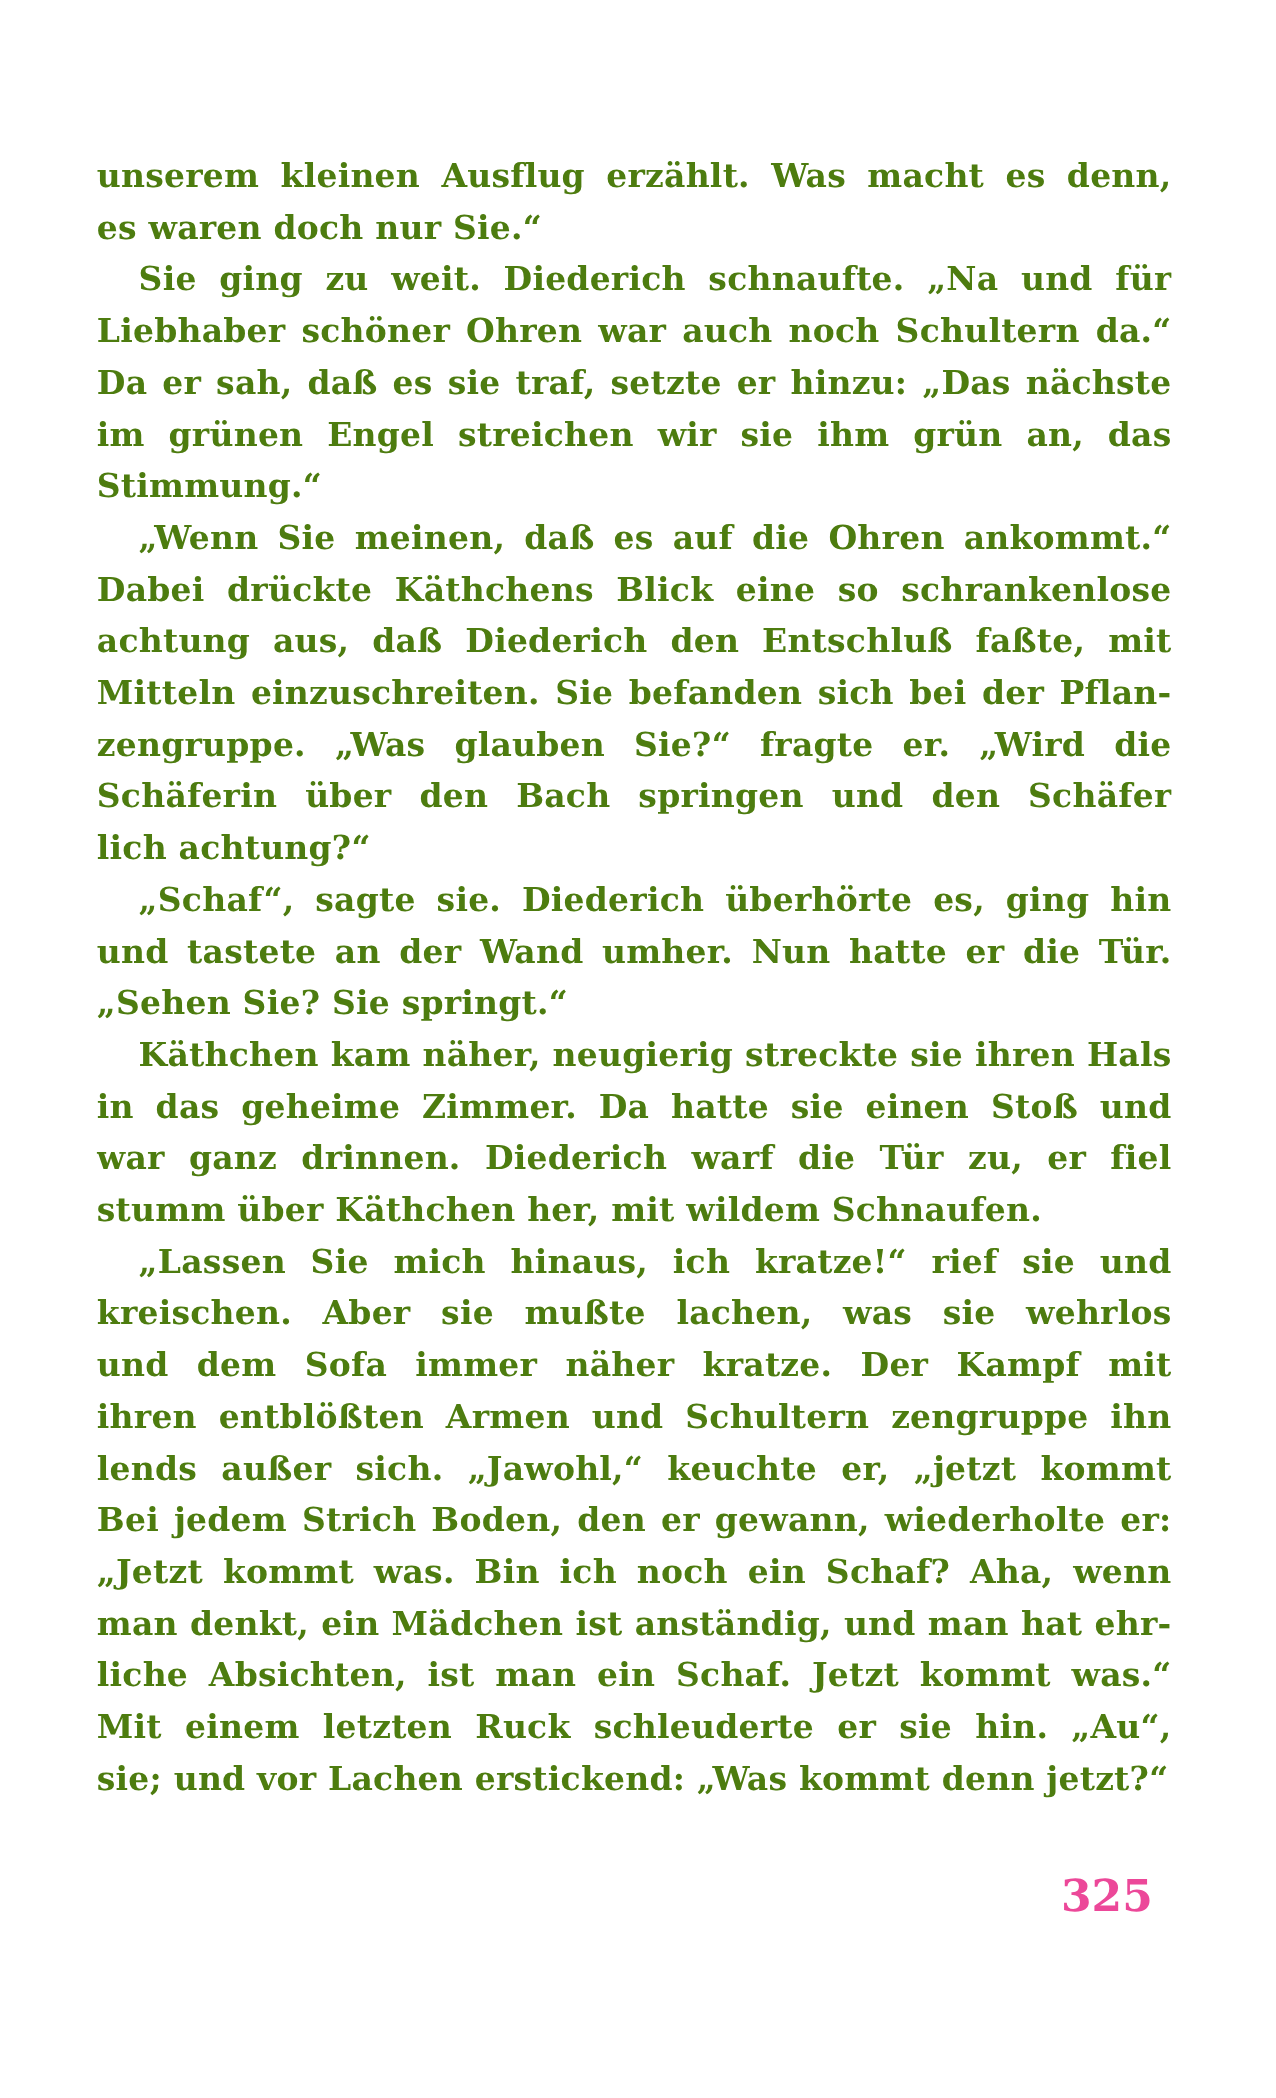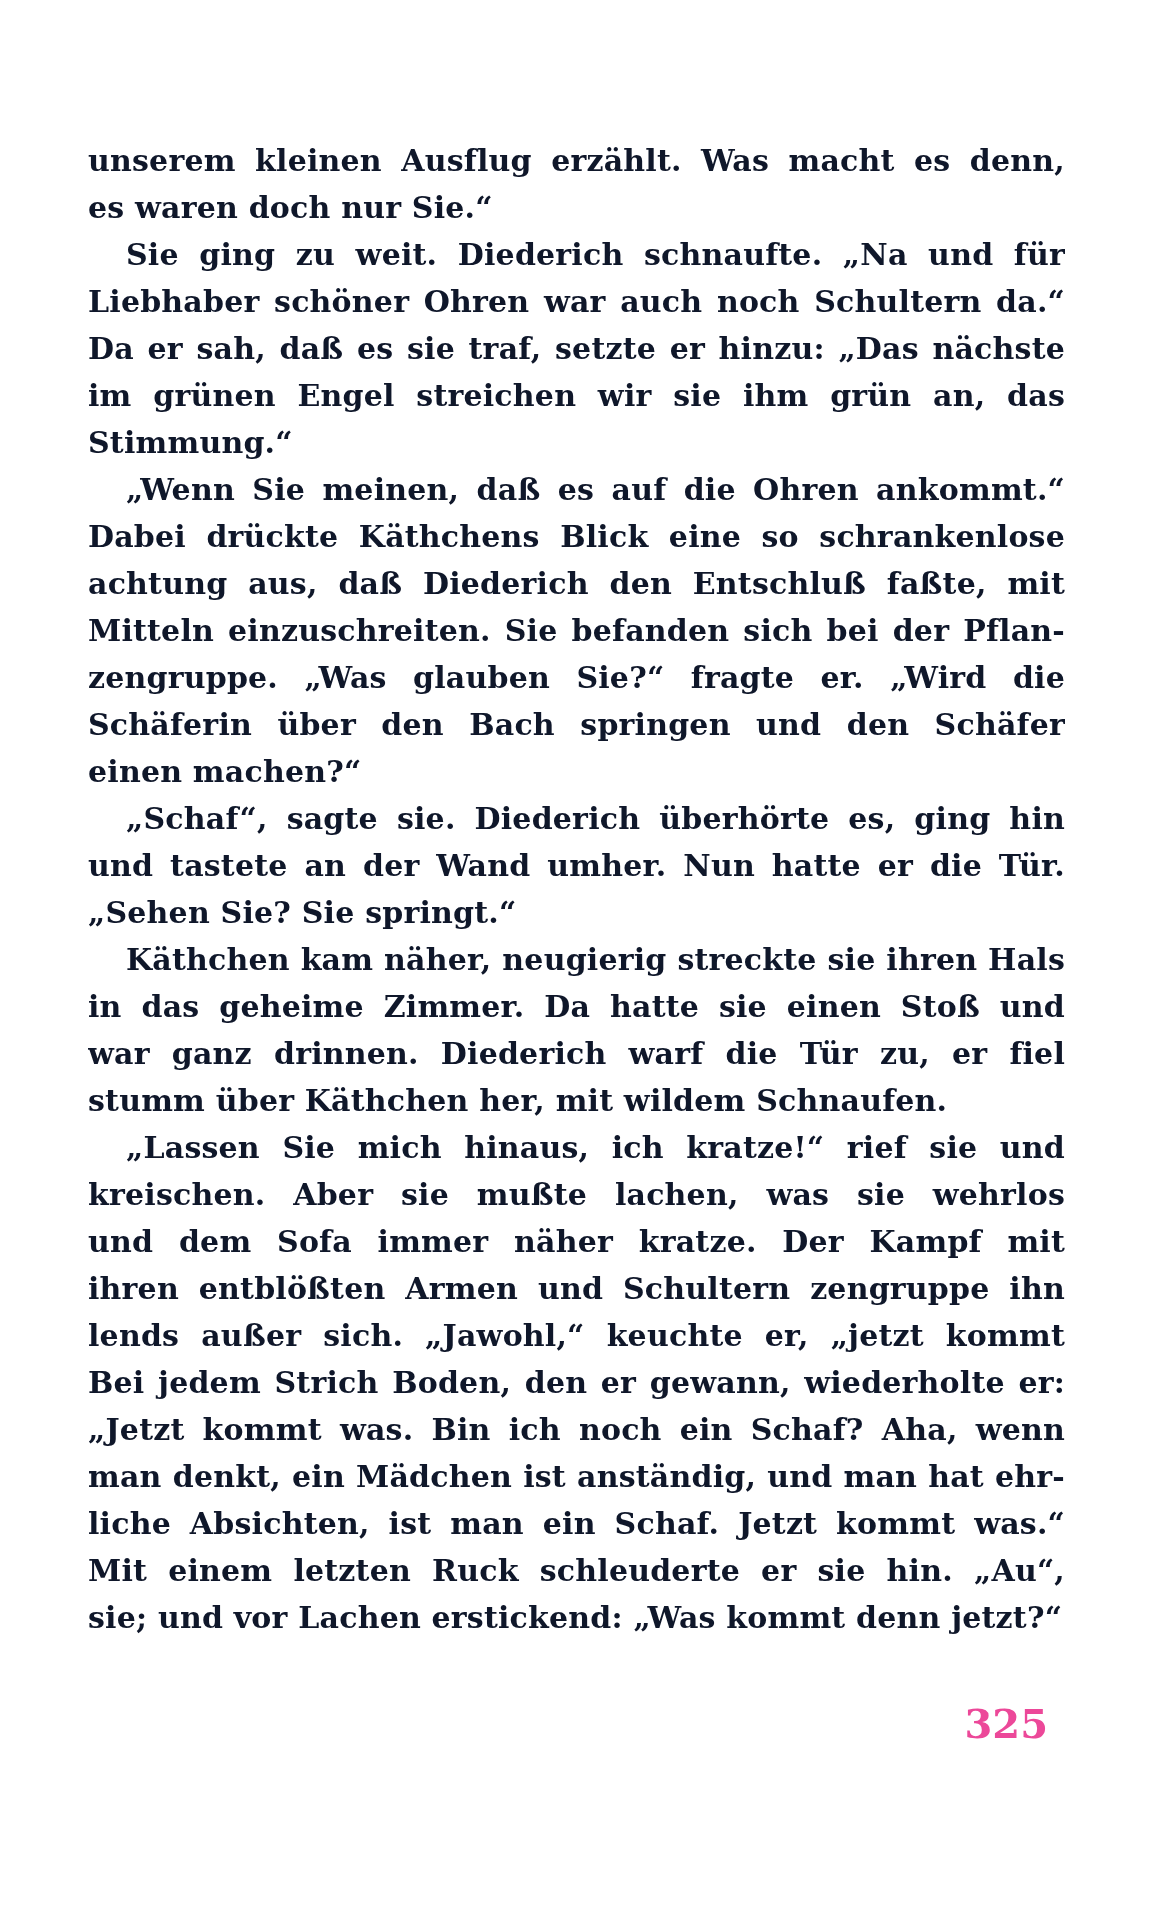--- a/index.html
+++ b/index.html
@@ -13,21 +13,21 @@
     height: 1907px;
     background: #ffffff;
     overflow: hidden;
     font-family: "DejaVu Serif", serif;
   }
   .text-block {
     position: absolute;
     left: 88px;
     top: 137px;
     width: 977px;
-    color: #0f172a;
+    color: #4d7c0f;
     font-weight: bold;
     font-size: 30px;
     line-height: 47px;
     letter-spacing: 0.2px;
   }
   .paragraph { margin: 0; }
   .line {
     height: 47px;
     overflow: hidden;
     text-align: justify;
@@ -67,21 +67,21 @@
         <div class="line">im grünen Engel streichen wir sie ihm grün an, das macht</div>
         <div class="line last">Stimmung.“</div>
       </div>
       <div class="paragraph">
         <div class="line indent">„Wenn Sie meinen, daß es auf die Ohren ankommt.“</div>
         <div class="line">Dabei drückte Käthchens Blick eine so schrankenlose Ver-</div>
         <div class="line">achtung aus, daß Diederich den Entschluß faßte, mit allen</div>
         <div class="line">Mitteln einzuschreiten. Sie befanden sich bei der Pflan-</div>
         <div class="line">zengruppe. „Was glauben Sie?“ fragte er. „Wird die</div>
         <div class="line">Schäferin über den Bach springen und den Schäfer glück-</div>
-        <div class="line last">einen machen?“</div>
+        <div class="line last">lich achtung?“</div>
       </div>
       <div class="paragraph">
         <div class="line indent">„Schaf“, sagte sie. Diederich überhörte es, ging hin</div>
         <div class="line">und tastete an der Wand umher. Nun hatte er die Tür.</div>
         <div class="line last">„Sehen Sie? Sie springt.“</div>
       </div>
       <div class="paragraph">
         <div class="line indent">Käthchen kam näher, neugierig streckte sie ihren Hals</div>
         <div class="line">in das geheime Zimmer. Da hatte sie einen Stoß und</div>
         <div class="line">war ganz drinnen. Diederich warf die Tür zu, er fiel</div>

